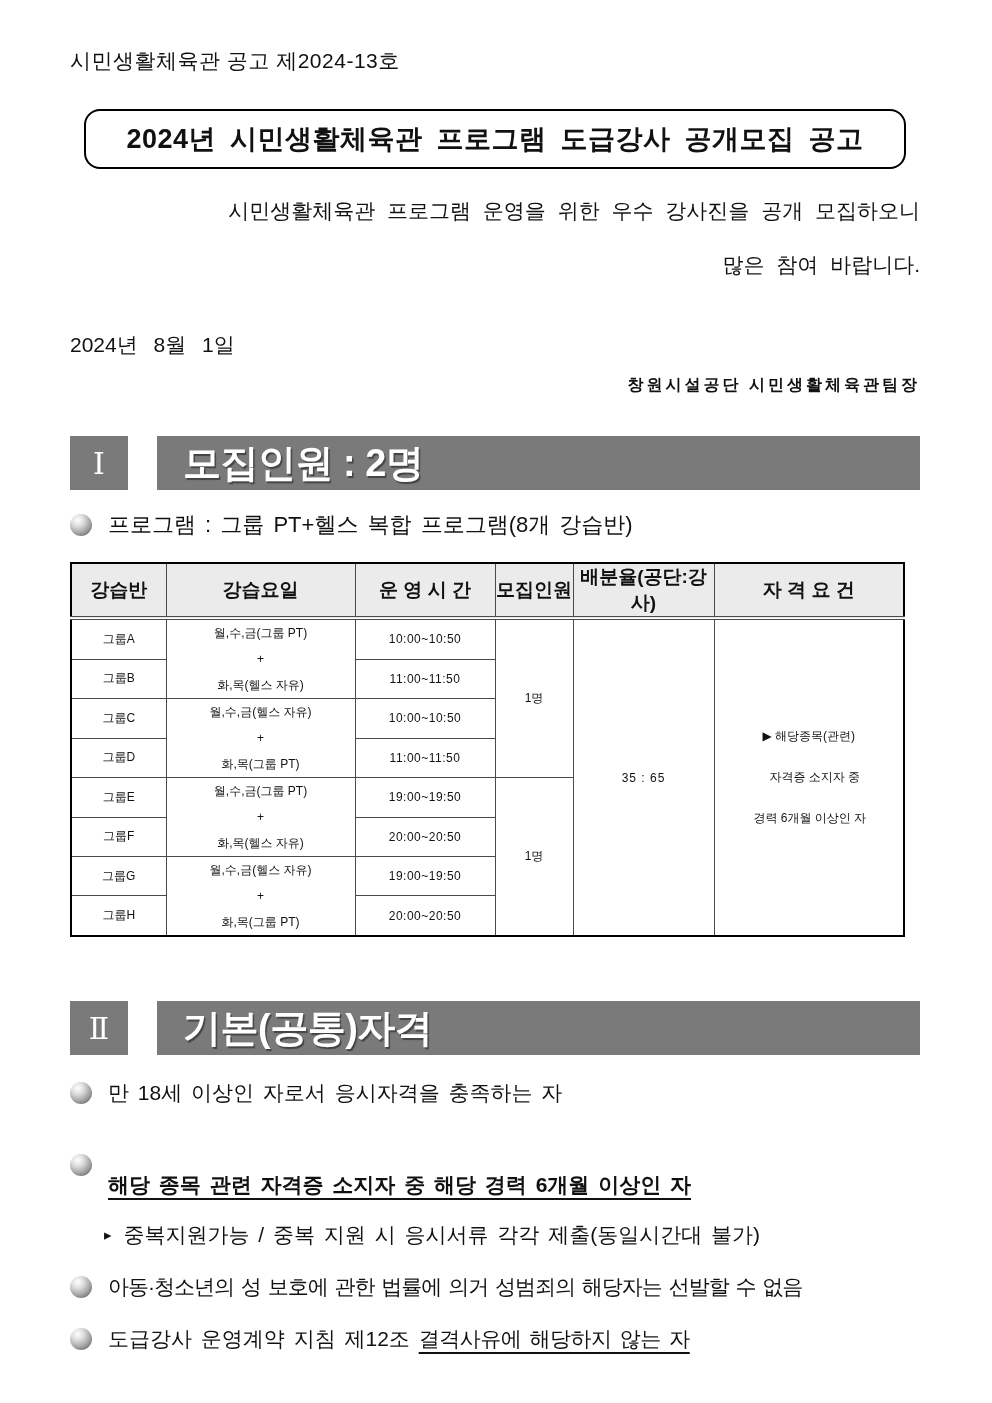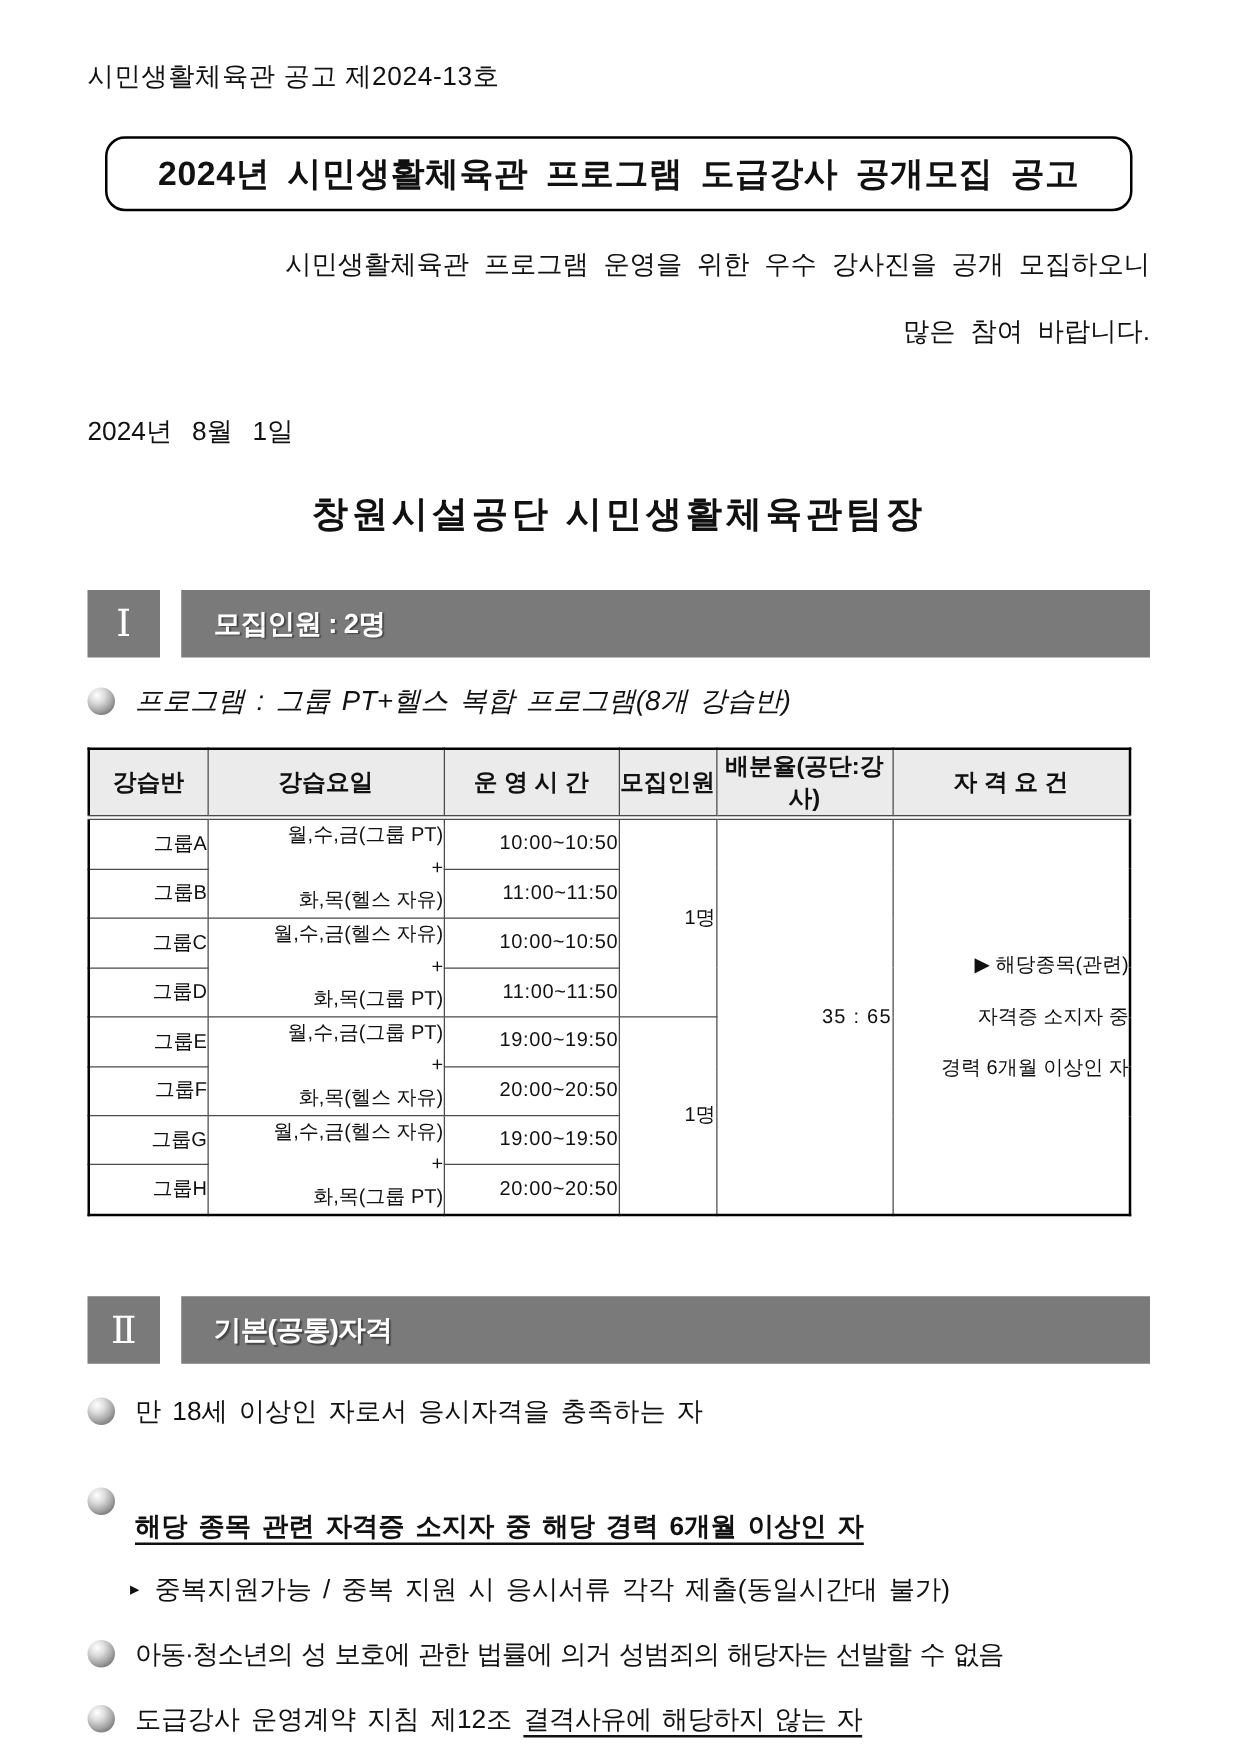--- a/index.html
+++ b/index.html
@@ -20,67 +20,67 @@
     border:2.5px solid #000;border-radius:16px;
     display:flex;align-items:center;justify-content:center;
   }
   .title-box span{font-size:27px;font-weight:bold;letter-spacing:0.5px;word-spacing:6px;}
 
   .intro{ text-align:right;font-size:21px;word-spacing:6px;}
   .intro.l1{margin-top:28px;}
   .intro.l2{margin-top:26px;}
 
   .date-line{font-size:21px;margin-top:52px;word-spacing:10px;}
-  .issuer-line{text-align:center;font-size:29px;font-weight:bold;letter-spacing:3px;margin-top:33px;}
+  .issuer-line{text-align:right;font-size:16px;font-weight:bold;letter-spacing:3px;margin-top:16px;}
 
   .section-bar{display:flex;align-items:stretch;height:54px;}
   .section-bar.first{margin-top:40px;}
   .section-bar.second{margin-top:64px;}
   .numeral-box{
     width:58px;background:#7a7a7a;color:#fff;
     display:flex;align-items:center;justify-content:center;
     font-family:"Liberation Serif","DejaVu Serif",serif;
     font-size:30px;
   }
   .bar-body{
-    flex:1;margin-left:17px;background:#7a7a7a;color:#fff;
+    flex:1;margin-left:29px;background:#7a7a7a;color:#fff;
     display:flex;align-items:center;
     padding-left:26px;
-    font-size:22px;font-weight:bold;letter-spacing:-0.5px;
+    font-size:38px;font-weight:bold;letter-spacing:-0.5px;
     text-shadow:1.5px 1.5px 1px rgba(0,0,0,0.45);
   }
 
   .bullet-line{display:flex;align-items:center;}
   .orb{
     width:22px;height:22px;border-radius:50%;flex:0 0 22px;
     background:radial-gradient(circle at 35% 28%, #ffffff 0%, #dedede 28%, #a8a8a8 58%, #6e6e6e 85%, #5a5a5a 100%);
   }
   .bullet-text{margin-left:16px;font-size:22px;word-spacing:3px;}
 
   .program-line{margin-top:20px;}
-  .program-line .bullet-text{font-size:22px;font-style:italic;}
+  .program-line .bullet-text{font-size:22px;}
 
   table.schedule{
     border-collapse:collapse;
     margin-top:22px;
     width:833px;
     table-layout:fixed;
   }
   table.schedule{border:2.5px solid #000;}
   table.schedule th, table.schedule td{
     border:1px solid #4a4a4a;
     text-align:center;vertical-align:middle;
     padding:0;
   }
   table.schedule thead th{
     background:#ebebeb;
     height:47px;font-size:19px;font-weight:bold;
     border-bottom:4px double #4a4a4a;
   }
-  table.schedule tbody td{height:38px;font-size:16px;background:#fff;text-align:right;}
+  table.schedule tbody td{height:38px;font-size:12px;background:#fff;}
   td.cell-class{font-size:19px;}
   td.cell-sched{font-size:20px;line-height:26px;}
   td.cell-time{font-size:21px;letter-spacing:0.5px;}
   td.cell-count{font-size:20px;}
   td.cell-ratio{font-size:21px;letter-spacing:1px;}
   td.cell-qual{text-align:left;font-size:19px;line-height:41px;padding-left:12px;}
   .qual-l2{padding-left:12px;}
   .qual-l3{padding-left:2px;}
 
   .req-list{margin-top:24px;}

